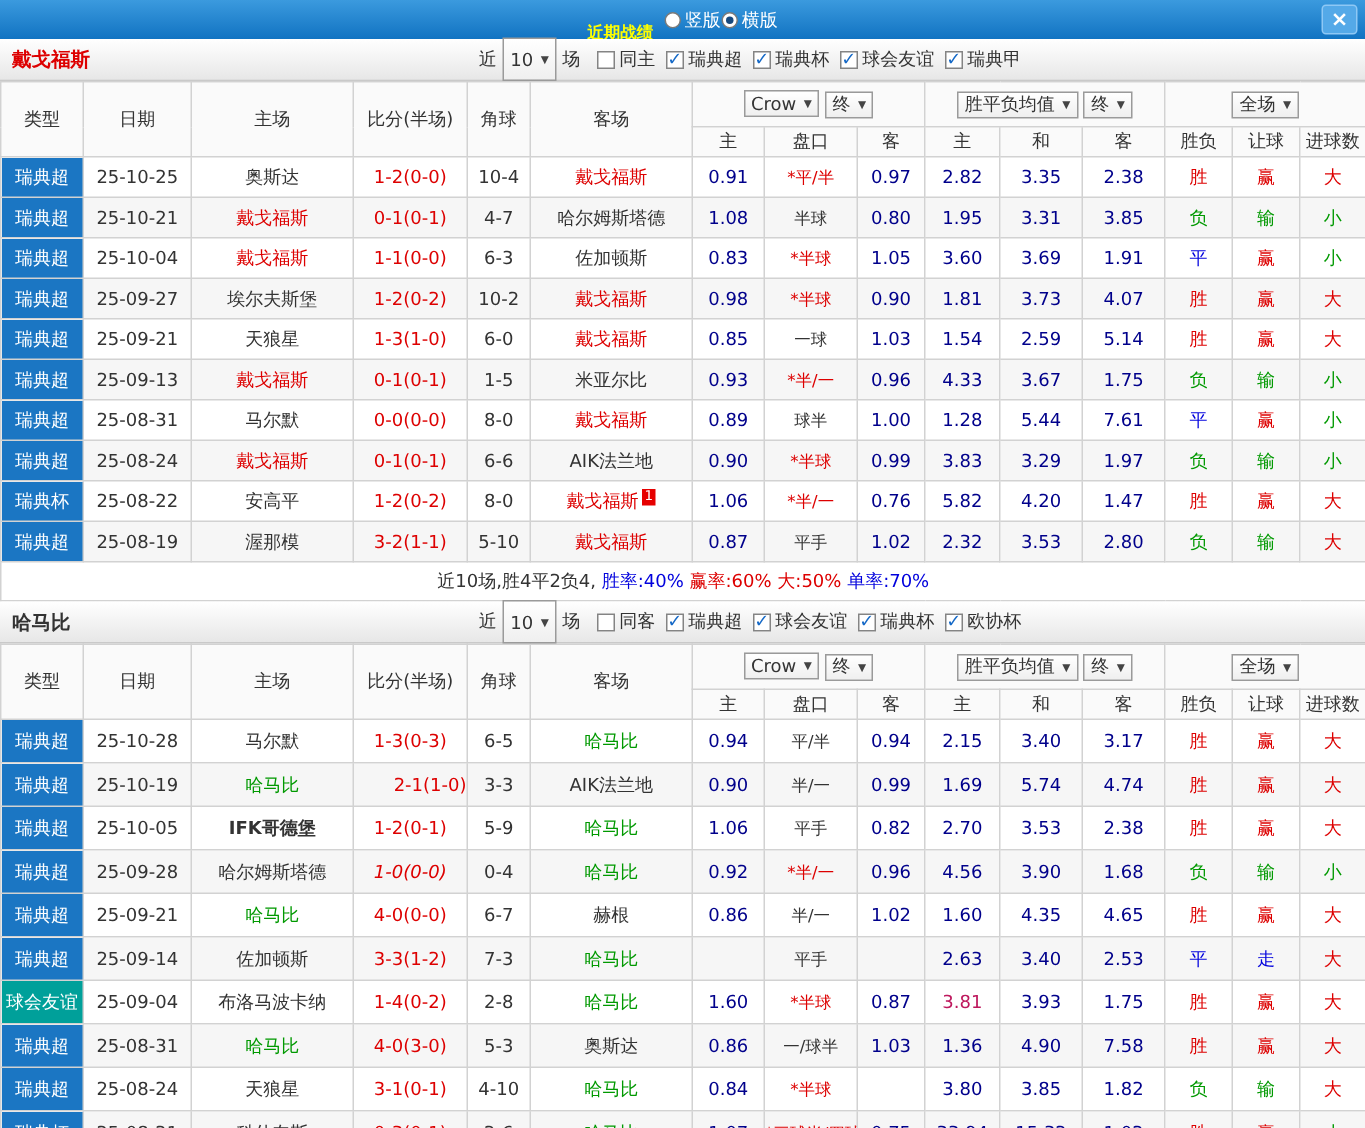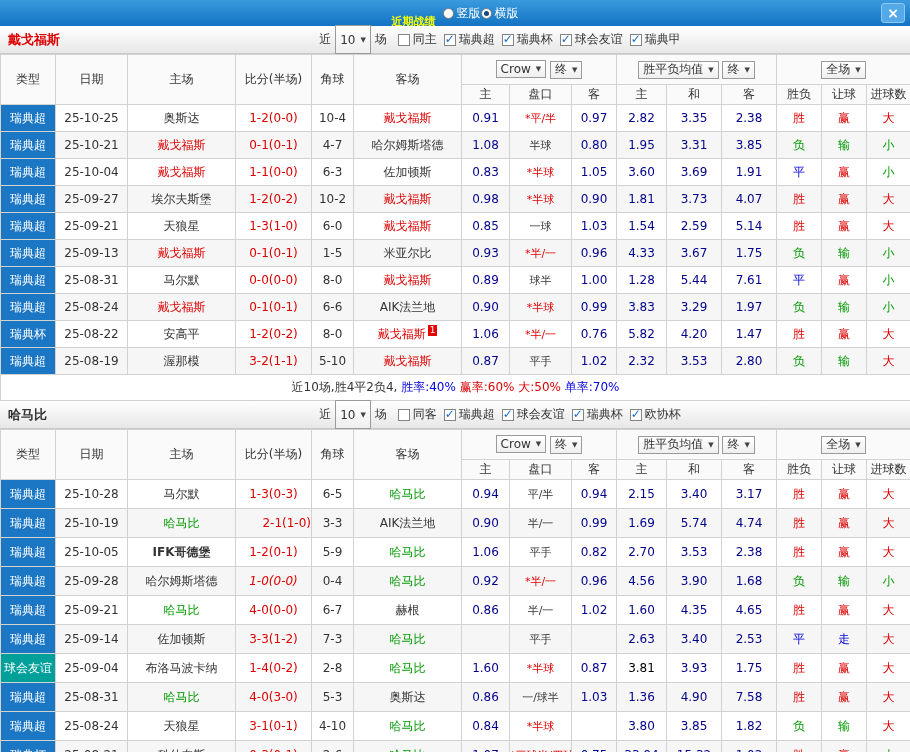--- a/index.html
+++ b/index.html
@@ -583,21 +583,21 @@
           <tr class="match-row">
     <td class="type" style="background: rgb(0, 160, 154);">球会友谊</td>
     <td class="date">25-09-04</td>
     <td class="team-cell home" style="color: rgb(51, 51, 51);">布洛马波卡纳</td>
     <td class="score" style="color: rgb(221, 0, 0);">1-4(0-2)</td>
     <td class="corner">2-8</td>
     <td class="team-cell away"><span class="away-name" style="color: rgb(0, 153, 0);">哈马比</span></td>
     <td class="odds" style="color: rgb(0, 0, 139);">1.60</td>
     <td class="handicap" style="color: rgb(221, 0, 0);">*半球</td>
     <td class="odds" style="color: rgb(0, 0, 139);">0.87</td>
-    <td class="odds" style="color: #000000;">3.81</td>
+    <td class="odds" style="color: #be185d;">3.81</td>
     <td class="odds" style="color: rgb(0, 0, 139);">3.93</td>
     <td class="odds" style="color: rgb(0, 0, 139);">1.75</td>
     <td class="r1" style="color: rgb(221, 0, 0);">胜</td>
     <td class="r2" style="color: rgb(221, 0, 0);">赢</td>
     <td class="r3" style="color: rgb(221, 0, 0);">大</td>
   </tr>
           <tr class="match-row">
     <td class="type" style="background: rgb(27, 118, 195);">瑞典超</td>
     <td class="date">25-08-31</td>
     <td class="team-cell home" style="color: rgb(0, 153, 0);">哈马比</td>

